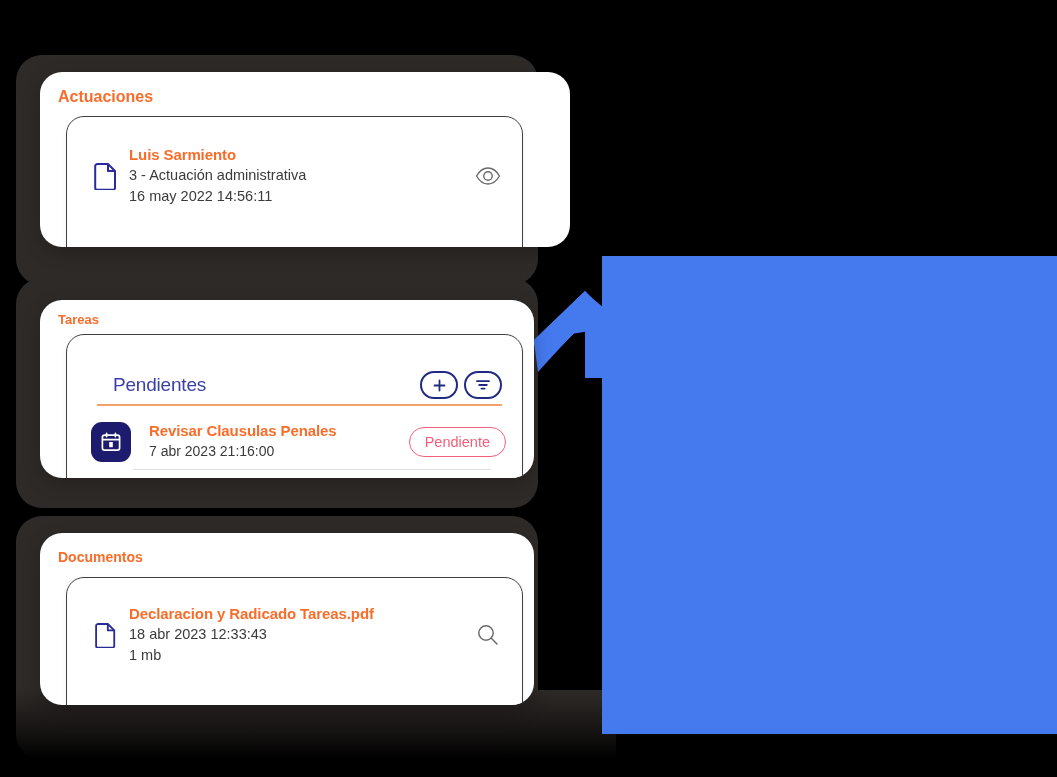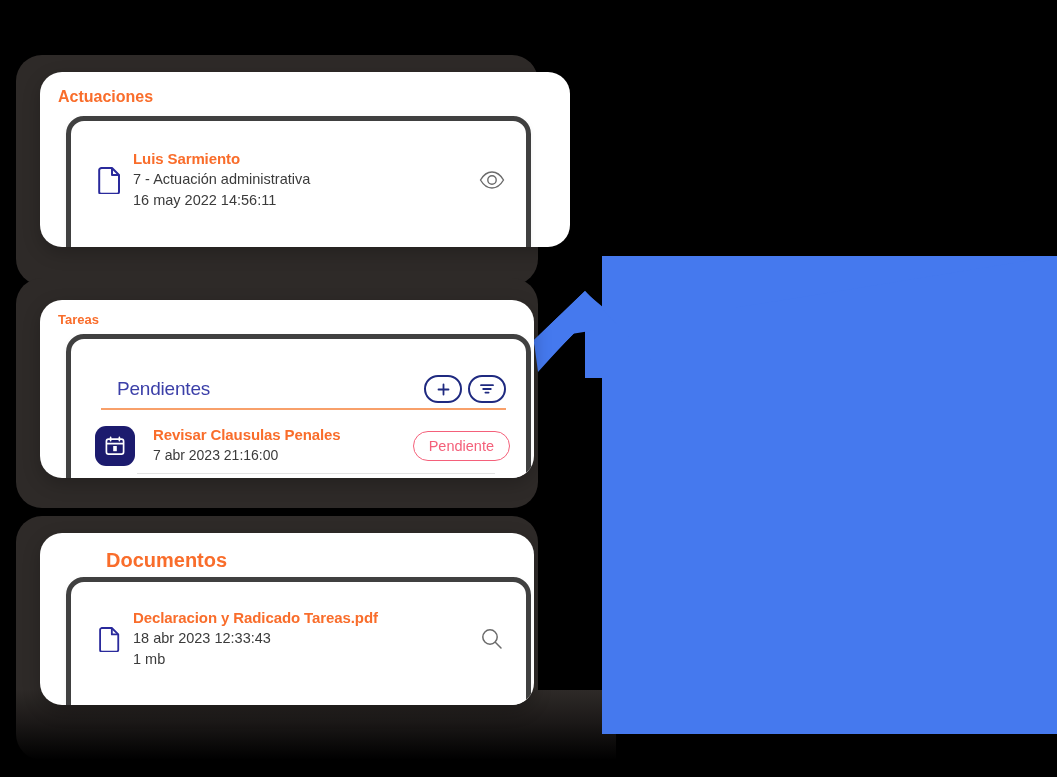--- a/index.html
+++ b/index.html
@@ -52,27 +52,27 @@
   #card-tareas      { left: 40px; top: 300px; width: 494px; height: 178px; }
   #card-documentos  { left: 40px; top: 533px; width: 494px; height: 172px; }
 
   .card-title {
     color: #f96d2b;
     font-weight: bold;
     position: absolute;
   }
   #title-actuaciones { left: 18px; top: 16px; font-size: 16px; }
   #title-tareas      { left: 18px; top: 12px; font-size: 13px; }
-  #title-documentos  { left: 18px; top: 16px; font-size: 20px; margin-left: 48px; }
+  #title-documentos  { left: 18px; top: 16px; font-size: 14px; }
 
   
   .inner-panel {
     position: absolute;
     background: #ffffff;
-    border: 5px solid #404040;
+    border: 1px solid #404040;
     border-radius: 18px;
     box-shadow: 0 2px 6px rgba(0,0,0,0.05);
     overflow: hidden;
   }
 
   
   .row {
     position: absolute;
     display: flex;
     align-items: center;
@@ -189,21 +189,21 @@
 
     <div class="row" style="left:16px; top:28px; width:425px;">
       <div class="row-icon">
         <svg width="24" height="28" viewBox="0 0 24 28" xmlns="http://www.w3.org/2000/svg">
           <path d="M3 2 h11 l7 7 v17 a1.8 1.8 0 0 1 -1.8 1.8 h-16.2 a1.8 1.8 0 0 1 -1.8 -1.8 v-22 a1.8 1.8 0 0 1 1.8 -1.8 z" fill="none" stroke="#2a2a9c" stroke-width="2" stroke-linejoin="round"></path>
           <path d="M14 2 v7 h7" fill="none" stroke="#2a2a9c" stroke-width="2" stroke-linejoin="round"></path>
         </svg>
       </div>
       <div class="row-body">
         <div class="row-title">Luis Sarmiento</div>
-        <div class="row-sub">7 - Actuación administrativa</div>
+        <div class="row-sub">3 - Actuación administrativa</div>
         <div class="row-sub">16 may 2022 14:56:11</div>
       </div>
       <div class="row-action" style="width:40px;">
         <svg width="26" height="18" viewBox="0 0 26 18" xmlns="http://www.w3.org/2000/svg">
           <path d="M1.5 9 C5 3 9 1 13 1 C17 1 21 3 24.5 9 C21 15 17 17 13 17 C9 17 5 15 1.5 9 Z" fill="none" stroke="#6b6b6b" stroke-width="1.4"></path>
           <circle cx="13" cy="9" r="4.2" fill="none" stroke="#6b6b6b" stroke-width="1.4"></circle>
         </svg>
       </div>
     </div>
 

